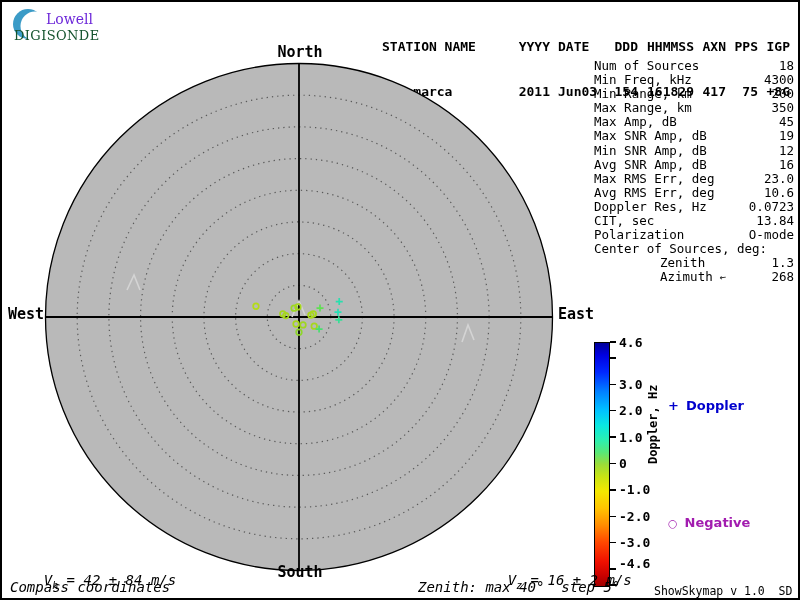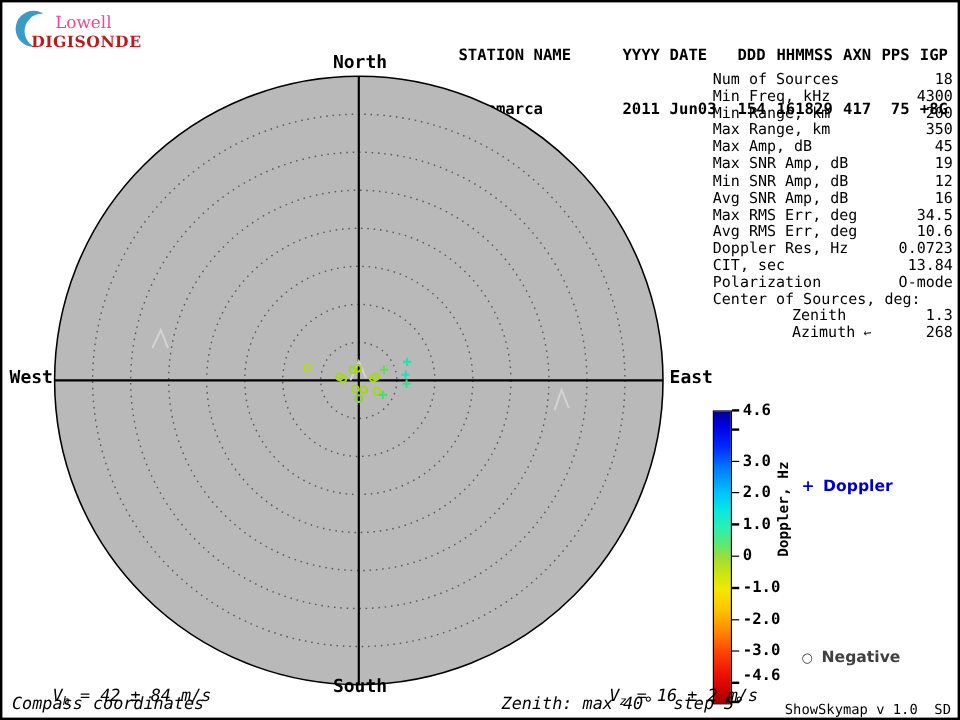--- a/index.html
+++ b/index.html
@@ -8,26 +8,26 @@
     border:2px solid #000;background:#fff;overflow:hidden;
     font-family:"DejaVu Sans Mono","Liberation Mono",monospace;
     color:#000;
   }
   
   .logo{position:absolute;left:6px;top:5px;width:110px;height:38px;}
   .logo svg{position:absolute;left:0;top:0;}
   .logo .lowell{
     position:absolute;left:38px;top:4px;
     font-family:"DejaVu Serif","Liberation Serif",serif;
-    font-size:14px;color:#ec4899;
+    font-size:14px;color:#6d28d9;
   }
   .logo .digisonde{
-    position:absolute;left:18px;top:21px;
+    position:absolute;left:6px;top:21px;
     font-family:"DejaVu Serif","Liberation Serif",serif;
-    font-weight:bold;font-size:13px;letter-spacing:.4px;color:#b91c1c;
+    font-weight:normal;font-size:13px;letter-spacing:.4px;color:#14532d;
   }
   
   .hdr{
     position:absolute;top:7px;right:8px;
     font-size:13px;font-weight:bold;line-height:15px;
     white-space:pre;text-align:left;
   }
   .hdr .hrow{display:flex;}
   .hdr .hcell{display:inline-block;}
   .hdr .hcell.c0{width:128px;text-align:left;margin-left:48px;}
@@ -109,21 +109,21 @@
 
   <div class="stats" id="stats-panel">
       <div class="srow"><span class="slabel">Num of Sources</span><span class="svalue">18</span></div>
       <div class="srow"><span class="slabel">Min Freq, kHz</span><span class="svalue">4300</span></div>
       <div class="srow"><span class="slabel">Min Range, km</span><span class="svalue">200</span></div>
       <div class="srow"><span class="slabel">Max Range, km</span><span class="svalue">350</span></div>
       <div class="srow"><span class="slabel">Max Amp, dB</span><span class="svalue">45</span></div>
       <div class="srow"><span class="slabel">Max SNR Amp, dB</span><span class="svalue">19</span></div>
       <div class="srow"><span class="slabel">Min SNR Amp, dB</span><span class="svalue">12</span></div>
       <div class="srow"><span class="slabel">Avg SNR Amp, dB</span><span class="svalue">16</span></div>
-      <div class="srow"><span class="slabel">Max RMS Err, deg</span><span class="svalue">34.5</span></div>
+      <div class="srow"><span class="slabel">Max RMS Err, deg</span><span class="svalue">23.0</span></div>
       <div class="srow"><span class="slabel">Avg RMS Err, deg</span><span class="svalue">10.6</span></div>
       <div class="srow"><span class="slabel">Doppler Res, Hz</span><span class="svalue">0.0723</span></div>
       <div class="srow"><span class="slabel">CIT, sec</span><span class="svalue">13.84</span></div>
       <div class="srow"><span class="slabel">Polarization</span><span class="svalue">O-mode</span></div>
       <div class="srow"><span class="slabel">Center of Sources, deg:</span><span class="svalue"></span></div>
       <div class="srow indent"><span class="slabel">Zenith</span><span class="svalue">1.3</span></div>
       <div class="srow indent"><span class="slabel">Azimuth<span class="az-arrow"> ←</span></span><span class="svalue">268</span></div>
     </div>
 
   <svg class="skymap" width="796" height="596" viewBox="0 0 796 596" id="skymap-svg">
@@ -184,21 +184,21 @@
       <div class="cbar-tick" style="top: 582.3px;"></div>
       <div class="cbar-label" style="top: 555px;">-4.6</div>
       <div class="cbar-tick" style="top: 355.148px;"></div>
       <div class="cbar-tick" style="top: 566.452px;"></div>
     </div>
   <div class="cbar-title">Doppler, Hz</div>
 
   <div class="legend leg-pos" style="color: rgb(0, 0, 205);">
     <span class="leg-sym">+</span><span>Doppler</span>
   </div>
-  <div class="legend leg-neg" style="color: #404040; margin-top: 26px;">
+  <div class="legend leg-neg" style="color: #a21caf;">
     <span class="leg-sym">○</span><span>Negative</span>
   </div>
 
   <div class="foot f-vh">
     <span>V</span><sub>h</sub><span> = 42 ± 84 m/s</span>
   </div>
   <div class="foot f-vz">
     <span>V</span><sub>z</sub><span> = 16 ± 2 m/s</span>
   </div>
   <div class="foot f-compassnote">Compass coordinates</div>

